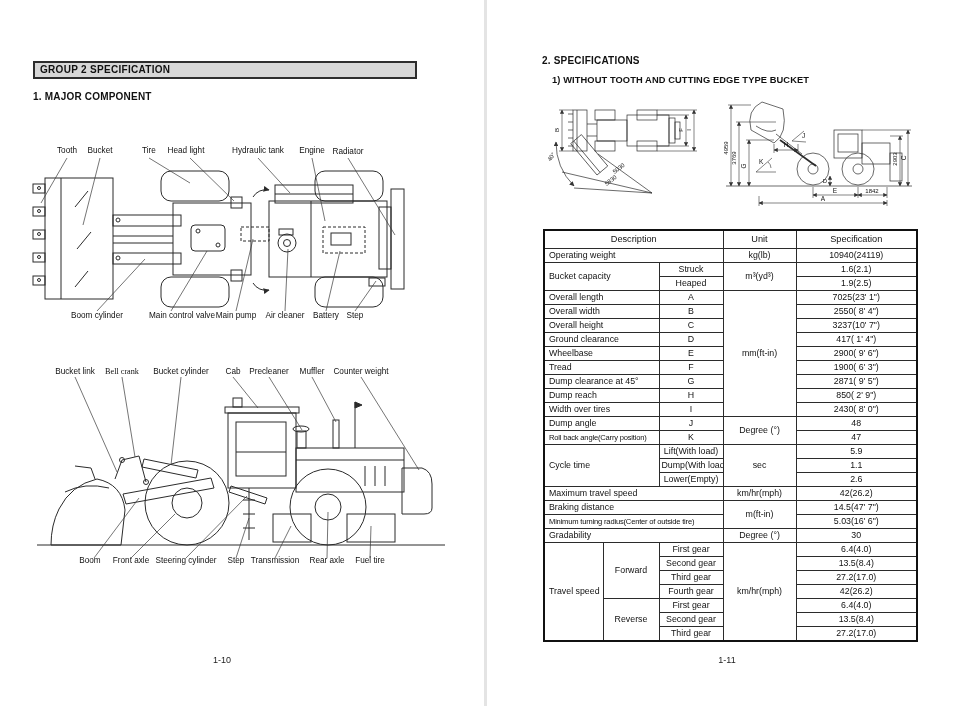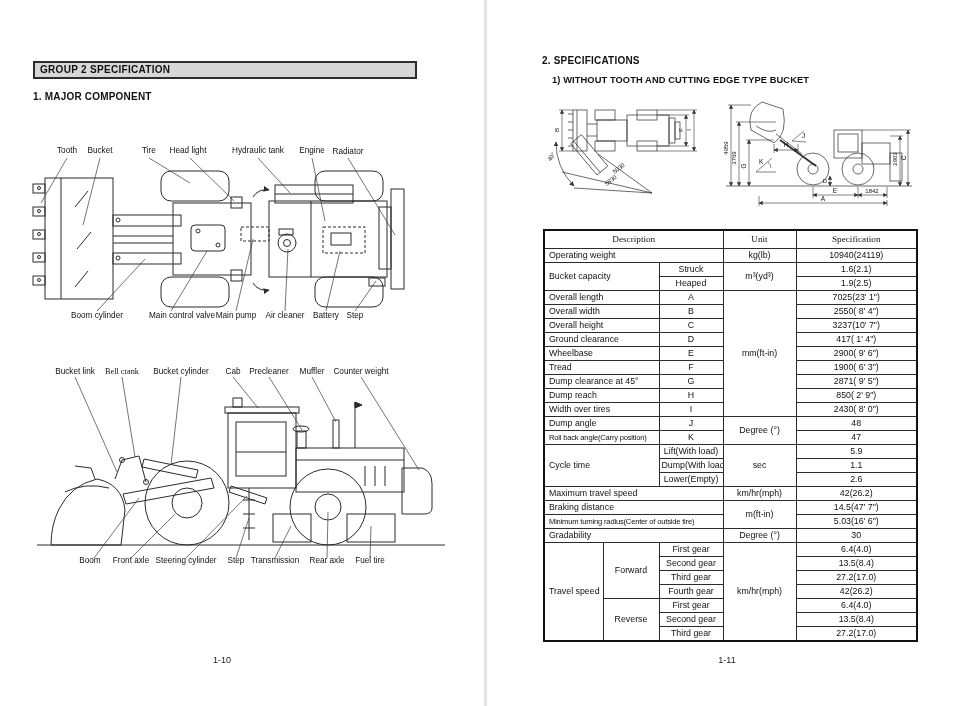--- a/index.html
+++ b/index.html
@@ -21,21 +21,21 @@
   svg .dim{fill:none;stroke:#333;stroke-width:0.6;}
   svg text{fill:#111;font-family:"Liberation Sans", sans-serif;}
   .dimtxt{font-size:6px;}
   .dimtxt2{font-size:6.5px;}
   table.spec{border-collapse:collapse;table-layout:fixed;width:373px;border:2px solid #111;
              font-size:8.8px;color:#111;}
   table.spec td{border:1px solid #2b2b2b;height:13px;line-height:1;text-align:center;
                 padding:0 2px;overflow:hidden;white-space:nowrap;vertical-align:middle;}
   table.spec td.l{text-align:left;padding-left:4px;}
   table.spec td.s{font-size:7.6px;letter-spacing:-0.2px;}
-  table.spec td.h{height:17px;font-size:9.2px;font-family:Liberation Serif, serif;}
+  table.spec td.h{height:17px;font-size:9.2px;}
 </style>
 </head>
 <body>
 
 <div class="stage">
 
   <div class="abs" style="left:0;top:0;width:484px;height:706px;">
 
     <div class="group-box">GROUP  2  SPECIFICATION</div>
     <div class="sec-title" style="left:33px;top:91px;">1. MAJOR COMPONENT</div>
@@ -94,21 +94,21 @@
           <rect x="354" y="62" width="12" height="62"></rect>
         <rect x="344" y="133" width="16" height="8"></rect>
       </g>
       <path class="lead" d="M42,13 L16,58 M75,13 L58,80 M124,13 L165,38 M165,13 L209,56 M233,13 L265,48 M287,13 L300,76 M323,13 L370,90
                M72,166 L120,114 M146,166 L182,106 M211,166 L228,94 M260,166 L263,104 M301,166 L315,106 M330,166 L351,136"></path>
     </svg>
 
     <span class="dlabel" style="left:67px;top:146px;">Tooth</span>
     <span class="dlabel" style="left:100px;top:146px;">Bucket</span>
     <span class="dlabel" style="left:149px;top:146px;">Tire</span>
-    <span class="dlabel" style="left:188px;top:146px;">Head light</span>
+    <span class="dlabel" style="left:180px;top:146px;padding-left:12px;">Head light</span>
     <span class="dlabel" style="left:258px;top:146px;">Hydraulic tank</span>
     <span class="dlabel" style="left:312px;top:146px;">Engine</span>
     <span class="dlabel" style="left:348px;top:147px;">Radiator</span>
     <span class="dlabel" style="left:97px;top:311px;">Boom cylinder</span>
     <span class="dlabel" style="left:163px;top:311px;padding-left:38px;">Main control valve</span>
     <span class="dlabel" style="left:236px;top:311px;">Main pump</span>
     <span class="dlabel" style="left:285px;top:311px;">Air cleaner</span>
     <span class="dlabel" style="left:326px;top:311px;">Battery</span>
     <span class="dlabel" style="left:355px;top:311px;">Step</span>
 

